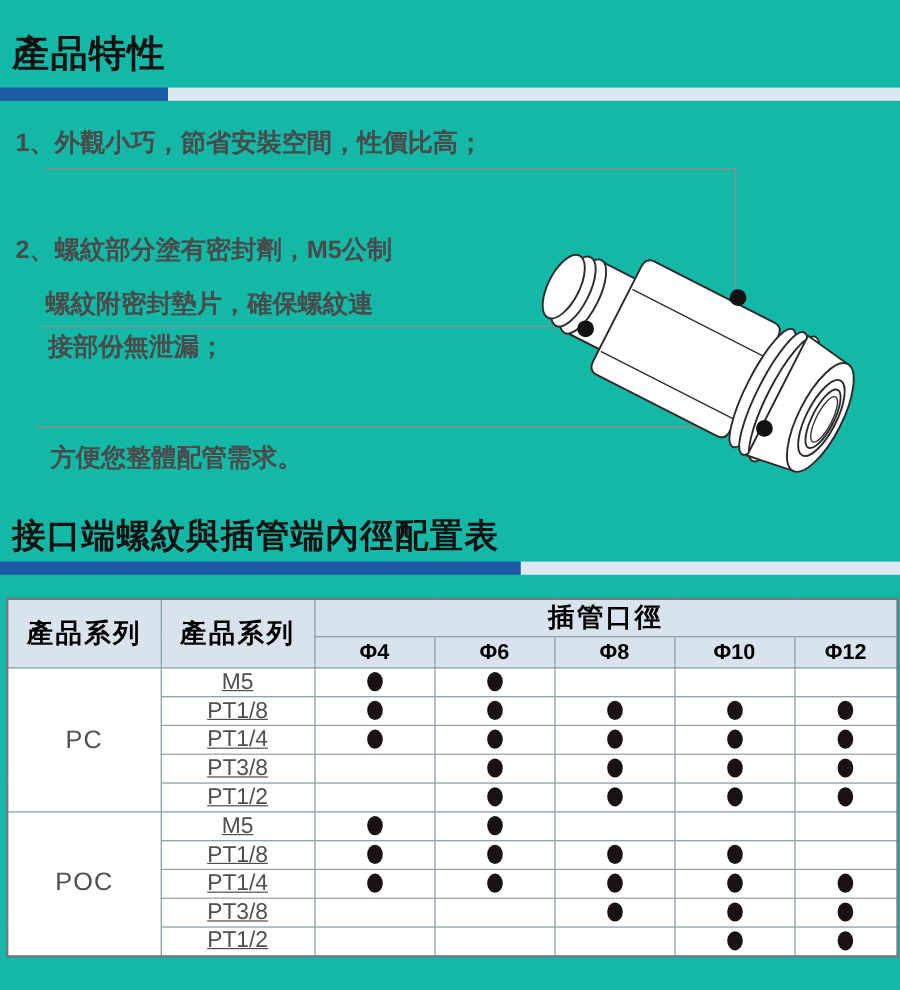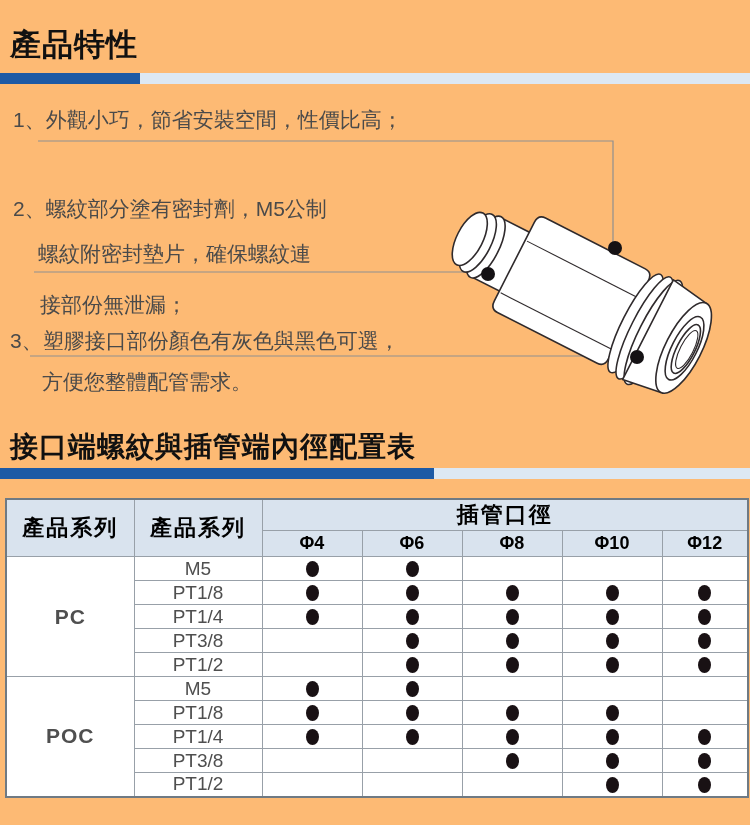--- a/index.html
+++ b/index.html
@@ -1,47 +1,47 @@
 <!DOCTYPE html>
 <html><head>
 <meta charset="utf-8">
 <style>
   html,body{margin:0;padding:0;background:#ffffff;}
   *{box-sizing:border-box;}
   body{font-family:"Liberation Sans","DejaVu Sans",sans-serif;}
-  .page{position:relative;width:750px;height:825px;background:#fdba74;overflow:hidden;}
+  .page{position:relative;width:750px;height:825px;background:#14b8a6;overflow:hidden;}
 
   
   .sec-title{position:absolute;left:10px;color:#111;font-weight:bold;letter-spacing:1px;}
   .sec-title.t1{top:24px;font-size:31px;}
   .sec-title.t2{top:428px;font-size:28px;font-family:Liberation Mono, monospace;}
   .title-bar{position:absolute;left:0;height:11px;width:750px;display:flex;}
   .title-bar .dark{background:#1d5aa5;height:100%;}
   .title-bar .light{background:#dde8f3;height:100%;flex:1;}
   .bar1{top:73px;}
   .bar2{top:468px;}
 
   
-  .feature-line{position:absolute;font-size:21px;color:#4a4a4a;white-space:nowrap;line-height:26px;}
+  .feature-line{position:absolute;font-size:21px;color:#4a4a4a;white-space:nowrap;line-height:26px;font-weight:bold;}
   .feature-line .num{color:#4a4a4a;}
 
   
   .diagram-svg{position:absolute;left:0;top:85px;width:750px;height:345px;pointer-events:none;}
 
   
   .spec-table{position:absolute;left:5px;top:498px;width:742px;border-collapse:collapse;table-layout:fixed;
               border:2px solid #6f7a84;}
   .spec-table th,.spec-table td{border:1px solid #98a0a8;text-align:center;vertical-align:middle;padding:0;}
   .spec-table thead th{background:#d9e3ee;color:#000;font-weight:bold;}
   .spec-table .group-h{height:26px;font-size:22px;letter-spacing:2px;}
   .spec-table .span-h{height:52px;font-size:22px;letter-spacing:2px;}
   .spec-table .dia-h{height:26px;font-size:18px;}
   .spec-table tbody td{height:24px;background:#fff;}
-  .spec-table .thread-cell{font-size:19px;color:#4f4f4f;}
-  .spec-table .series-cell{font-size:21px;color:#4f4f4f;letter-spacing:1px;font-weight:bold;}
+  .spec-table .thread-cell{font-size:19px;color:#4f4f4f;text-decoration:underline;}
+  .spec-table .series-cell{font-size:21px;color:#4f4f4f;letter-spacing:1px;}
   .dot{display:inline-block;width:13px;height:16px;border-radius:50%;background:#191114;vertical-align:middle;}
 </style>
 </head>
 <body>
 
 <div class="page">
 
   <div class="sec-title t1">產品特性</div>
   <div class="title-bar bar1">
     <div class="dark" style="width:140px"></div>
@@ -84,25 +84,22 @@
 
   <div class="feature-line" style="left:13px;top:107px">
     <span class="num">1、</span><span>外觀小巧，節省安裝空間，性價比高；</span>
   </div>
   <div class="feature-line" style="left:13px;top:196px">
     <span class="num">2、</span><span>螺紋部分塗有密封劑，M5公制</span>
   </div>
   <div class="feature-line" style="left:38px;top:241px">
     <span>螺紋附密封墊片，確保螺紋連</span>
   </div>
-  <div class="feature-line" style="left:40px;top:292px">
+  <div class="feature-line" style="left:40px;top:277px">
     <span>接部份無泄漏；</span>
-  </div>
-  <div class="feature-line" style="left:10px;top:328px">
-    <span class="num">3、</span><span>塑膠接口部份顏色有灰色與黑色可選，</span>
   </div>
   <div class="feature-line" style="left:42px;top:369px">
     <span>方便您整體配管需求。</span>
   </div>
 
   <div class="sec-title t2">接口端螺紋與插管端內徑配置表</div>
   <div class="title-bar bar2">
     <div class="dark" style="width:434px"></div>
     <div class="light"></div>
   </div>

